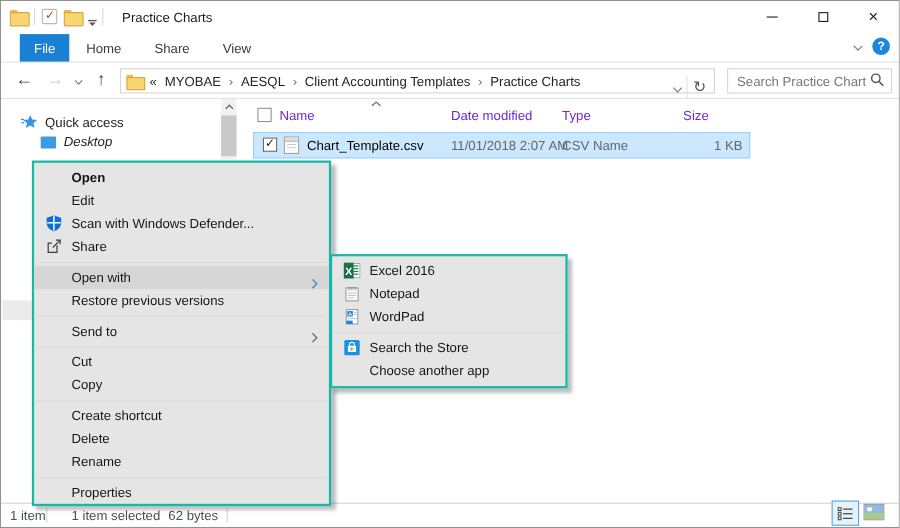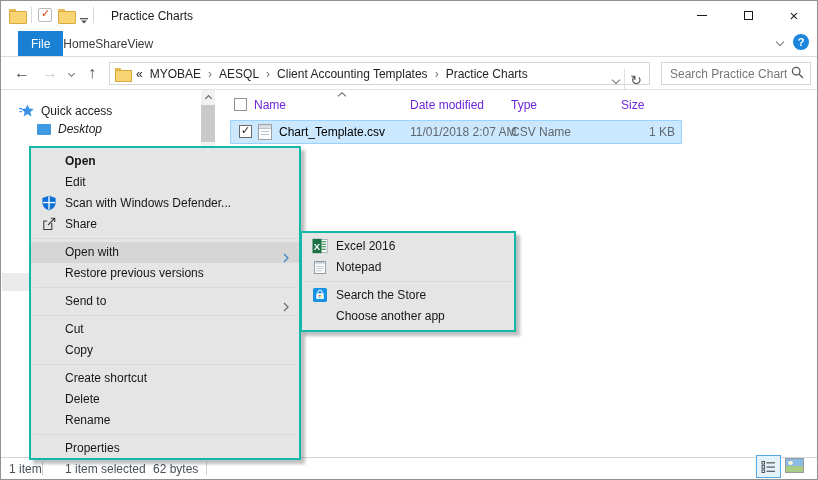--- a/index.html
+++ b/index.html
@@ -20,21 +20,21 @@
   .qat-check span { position:absolute; left:2px; top:-2px; color:#d83b01; font-size:11px; font-weight:bold; }
   .caret-down { width:7px; height:4px; display:inline-block; }
   .title-text { position:absolute; left:110px; top:8px; color:#1a1a1a; }
   .winbtns { position:absolute; right:0; top:0; display:flex; }
   .winbtn { width:46px; height:29px; display:flex; align-items:center; justify-content:center; color:#1a1a1a; }
   .min-bar { width:10px; height:1px; background:#1a1a1a; }
   .max-box { width:9px; height:9px; border:1px solid #1a1a1a; }
   .close-x { font-size:15px; line-height:1; }
   
   .tabs { position:absolute; top:30px; left:0; right:0; height:26px; background:#fff; border-bottom:1px solid #dcdcdc; display:flex; align-items:stretch; padding-left:17px; }
-  .tab { padding:0 0; display:flex; align-items:center; color:#3c3c3c; }
+  .tab { padding:0 15px; display:flex; align-items:center; color:#3c3c3c; }
   .tab.file { background:#1980d4; color:#fff; padding:0 13px; }
   .ribbon-right { position:absolute; right:8px; top:33px; display:flex; align-items:center; gap:10px; }
   .help-circle { width:16px; height:16px; border-radius:50%; background:#1c86dd; color:#fff; font-size:11px; font-weight:bold; display:flex; align-items:center; justify-content:center; }
   
   .chv { display:inline-block; width:6px; height:6px; border-right:1.3px solid #777; border-bottom:1.3px solid #777; }
   .chv.down { transform:rotate(45deg); }
   .chv.up { transform:rotate(-135deg); }
   
   .toolbar { position:absolute; top:56px; left:0; right:0; height:33px; background:#fff; border-bottom:1px solid #e2e2e2; }
   .navbtn { position:absolute; top:3px; height:26px; display:flex; align-items:center; justify-content:center; font-size:16px; color:#4a4a4a; }
@@ -308,20 +308,34 @@
             <circle cx="7" cy="2.8" r="0.8" fill="#7d858c"></circle>
             <circle cx="9.2" cy="2.8" r="0.8" fill="#7d858c"></circle>
             <circle cx="11.4" cy="2.8" r="0.8" fill="#7d858c"></circle>
             <rect x="4.2" y="7" width="7.6" height="0.9" fill="#b9c3ca"></rect>
             <rect x="4.2" y="9.2" width="7.6" height="0.9" fill="#b9c3ca"></rect>
             <rect x="4.2" y="11.4" width="5.4" height="0.9" fill="#b9c3ca"></rect>
           </svg>
       </span>
       <span>Notepad</span>
     </div>
+    <div class="m-item">
+      <span class="ico">
+        <svg width="16" height="16" viewBox="0 0 16 16">
+            <rect x="2.8" y="1.5" width="10.5" height="13" fill="#fff" stroke="#8f979e" stroke-width="0.9"></rect>
+            <rect x="3.8" y="2.8" width="5" height="5" fill="#2e7cd6"></rect>
+            <text x="6.3" y="7" font-size="4.8" font-weight="bold" fill="#fff" text-anchor="middle" font-family="Liberation Sans, sans-serif">A</text>
+            <rect x="9.8" y="3.5" width="2.6" height="0.9" fill="#b9c3ca"></rect>
+            <rect x="9.8" y="5.5" width="2.6" height="0.9" fill="#b9c3ca"></rect>
+            <rect x="4" y="9.2" width="8.3" height="0.9" fill="#b9c3ca"></rect>
+            <rect x="2.8" y="11.5" width="5.8" height="3" fill="#2e7cd6"></rect>
+          </svg>
+      </span>
+      <span>WordPad</span>
+    </div>
     <div class="m-sep"></div>
     <div class="m-item">
       <span class="ico">
         <svg width="16" height="16" viewBox="0 0 16 16">
             <rect x="1" y="1" width="14" height="14" rx="1.5" fill="#1792e5"></rect>
             <path d="M5.8 6.3 V5.4 a2.2 2.2 0 0 1 4.4 0 v0.9" stroke="#fff" fill="none" stroke-width="1"></path>
             <rect x="4.3" y="6.3" width="7.4" height="5.6" fill="#fff"></rect>
             <rect x="6.6" y="8" width="1.2" height="1.2" fill="#e84b3c"></rect>
             <rect x="8.2" y="8" width="1.2" height="1.2" fill="#7cbb42"></rect>
             <rect x="6.6" y="9.6" width="1.2" height="1.2" fill="#2e9fd8"></rect>

